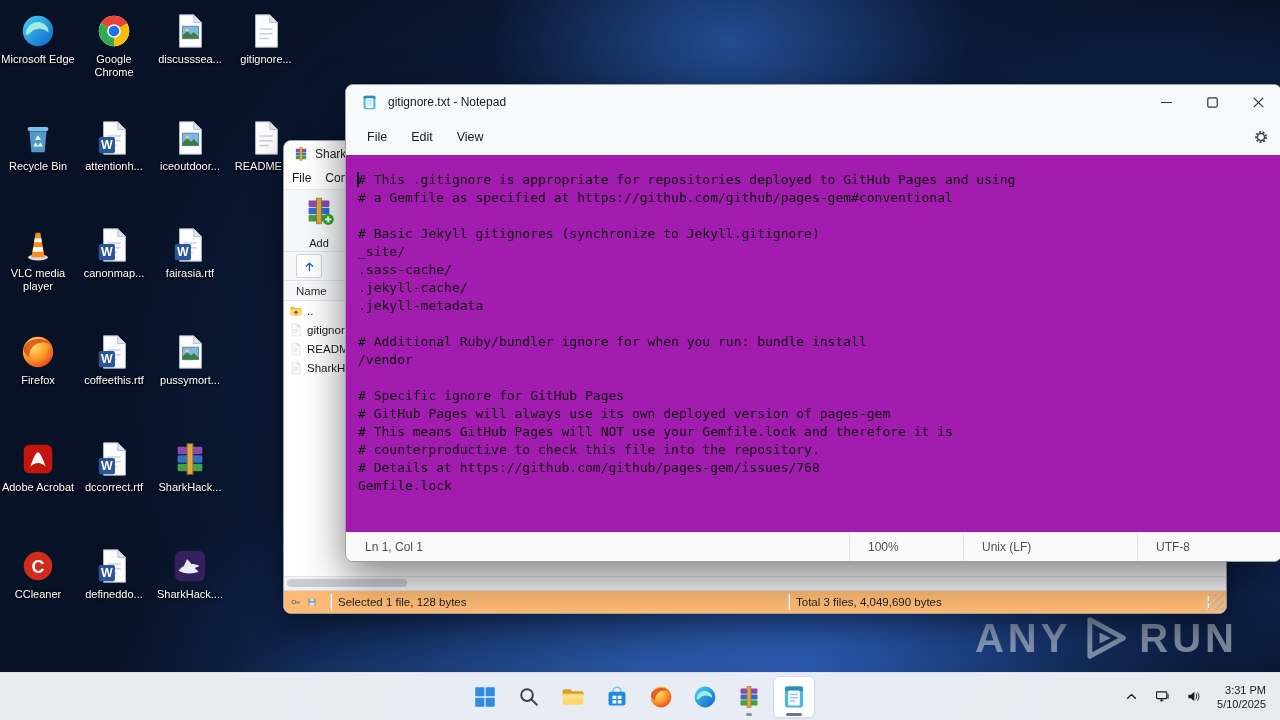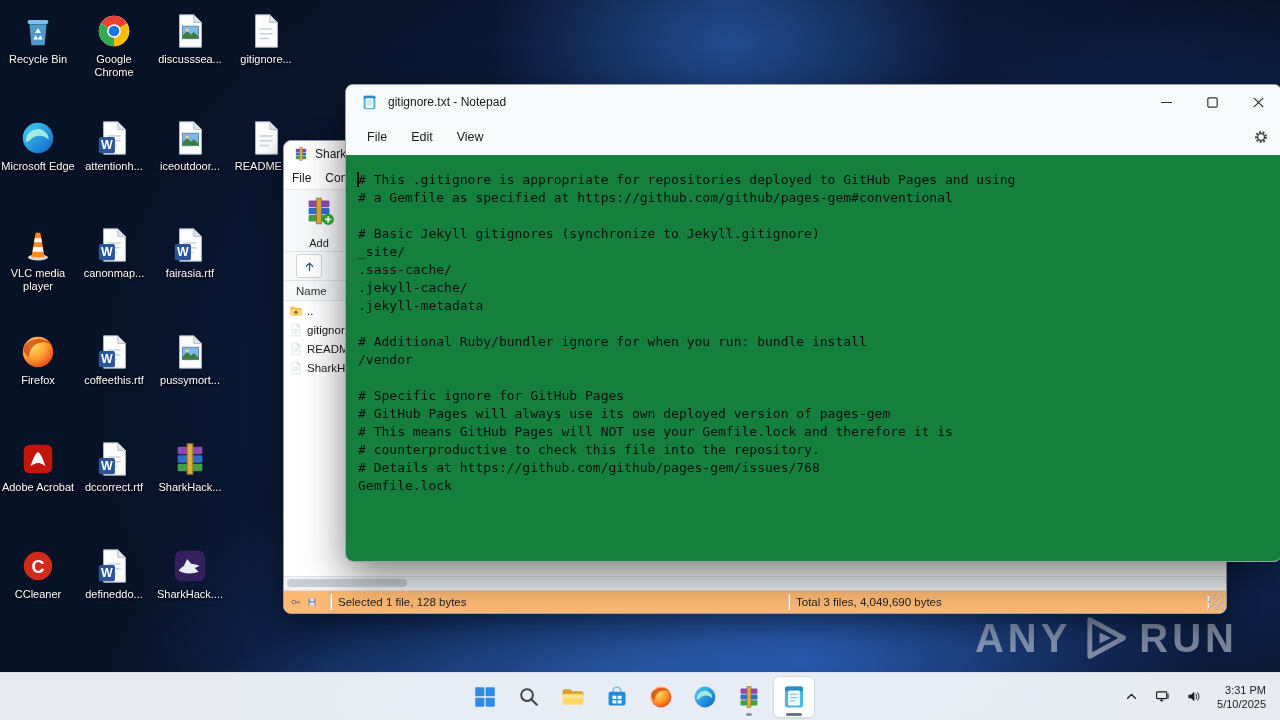--- a/index.html
+++ b/index.html
@@ -71,21 +71,21 @@
     display:flex;flex-direction:column;overflow:hidden;}
   .np-title{height:34px;display:flex;align-items:center;background:#f7f9fb;flex:0 0 auto;}
   .np-title-icon{margin-left:15px;width:17px;height:17px;}
   .np-title-text{margin-left:10px;font-size:12px;color:#1a1a1a;}
   .np-controls{margin-left:auto;display:flex;height:100%;}
   .np-ctl{width:46px;height:100%;display:flex;align-items:center;justify-content:center;color:#333;}
   .np-ctl svg{width:11px;height:11px;}
   .np-menu{height:36px;display:flex;align-items:center;background:#f7f9fb;padding-left:9px;position:relative;flex:0 0 auto;}
   .np-menuitem{padding:5px 12px;font-size:12.5px;color:#1a1a1a;border-radius:5px;}
   .np-gear{position:absolute;right:10px;top:8px;width:20px;height:20px;}
-  .np-editor{position:relative;flex:1;background:#15803d;overflow:hidden;}
+  .np-editor{position:relative;flex:1;background:#a21caf;overflow:hidden;}
   .np-editor pre{margin:0;padding:16px 0 0 12px;font-family:"DejaVu Sans Mono",monospace;
     font-size:13px;line-height:18px;color:#101010;white-space:pre;}
   .np-caret{position:absolute;left:11px;top:17px;width:1.5px;height:15px;background:#000;}
   .np-status{height:28px;display:flex;align-items:center;background:#fafafa;border-top:1px solid #ececec;
     font-size:12px;color:#505050;flex:0 0 auto;}
   .np-status-pos{padding-left:19px;}
   .np-status-spacer{flex:1;}
   .np-seg{height:100%;display:flex;align-items:center;border-left:1px solid #e4e4e4;padding-left:18px;}
   .np-seg.zoom{width:95px;}
   .np-seg.eol{width:155px;}
@@ -277,29 +277,29 @@
     <span>ANY</span>
     <svg>
         <use href="#i-play"></use>
       </svg>
     <span>RUN</span>
   </div>
 
   <div class="desktop-icons">
     <div class="dicon">
       <svg class="dicon-img">
+          <use href="#i-edge"></use>
+        </svg>
+      <span class="dicon-label">Microsoft Edge</span>
+    </div>
+    <div class="dicon">
+      <svg class="dicon-img">
           <use href="#i-recycle"></use>
         </svg>
       <span class="dicon-label">Recycle Bin</span>
-    </div>
-    <div class="dicon">
-      <svg class="dicon-img">
-          <use href="#i-edge"></use>
-        </svg>
-      <span class="dicon-label">Microsoft Edge</span>
     </div>
     <div class="dicon">
       <svg class="dicon-img">
           <use href="#i-vlc"></use>
         </svg>
       <span class="dicon-label">VLC media player</span>
     </div>
     <div class="dicon">
       <svg class="dicon-img">
           <use href="#i-firefox"></use>
@@ -521,20 +521,27 @@
 /vendor
 
 # Specific ignore for GitHub Pages
 # GitHub Pages will always use its own deployed version of pages-gem
 # This means GitHub Pages will NOT use your Gemfile.lock and therefore it is
 # counterproductive to check this file into the repository.
 # Details at https://github.com/github/pages-gem/issues/768
 Gemfile.lock</pre>
       <div class="np-caret"></div>
     </div>
+    <div class="np-status">
+      <span class="np-status-pos">Ln 1, Col 1</span>
+      <span class="np-status-spacer"></span>
+      <span class="np-seg zoom">100%</span>
+      <span class="np-seg eol">Unix (LF)</span>
+      <span class="np-seg enc">UTF-8</span>
+    </div>
   </div>
 
   <div class="taskbar">
     <div class="tb-center">
       <div class="tb-btn">
         <svg>
             <use href="#i-start"></use>
           </svg>
       </div>
       <div class="tb-btn">

